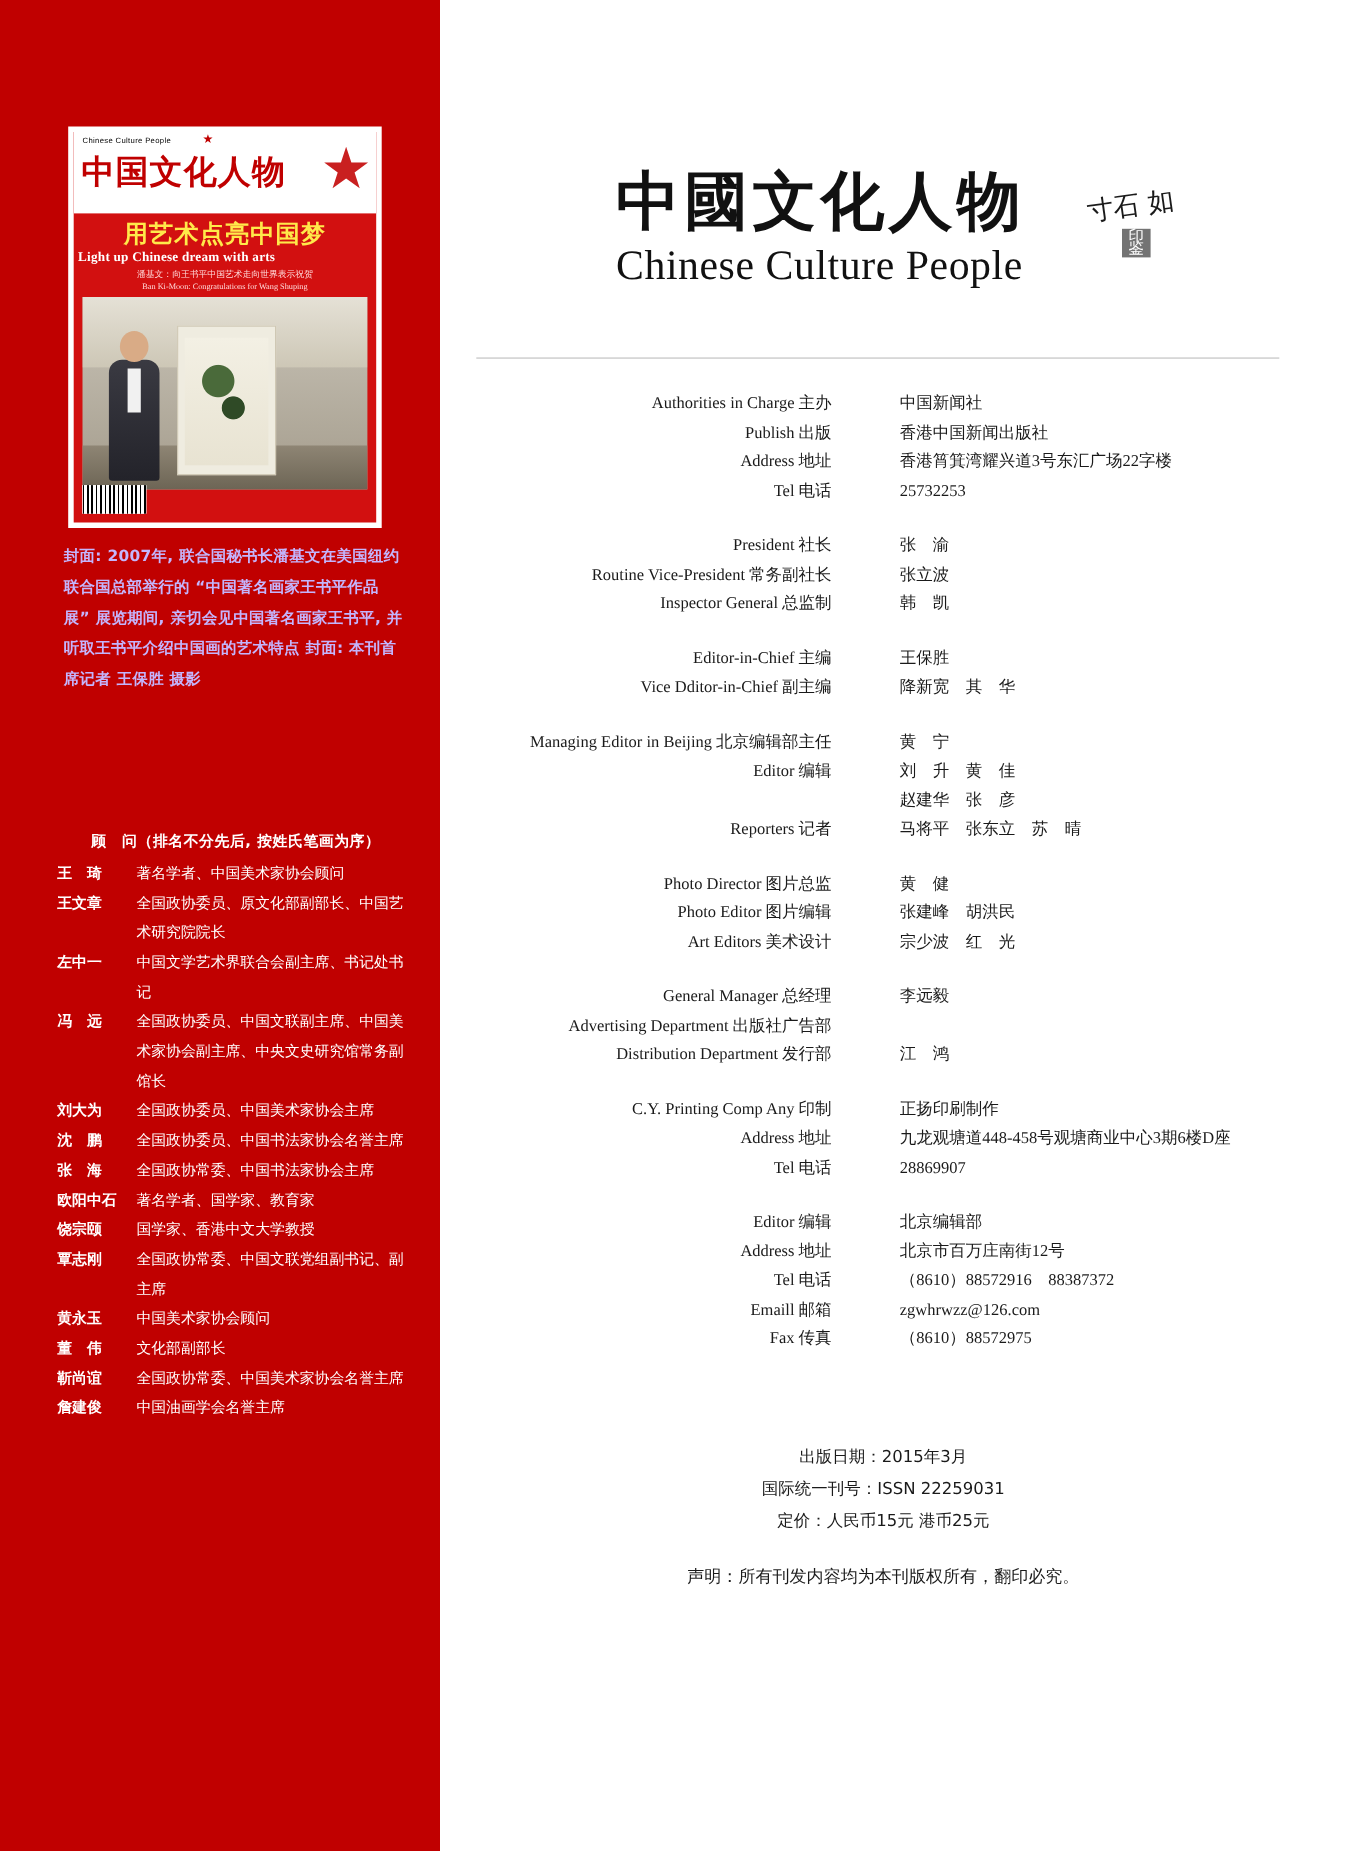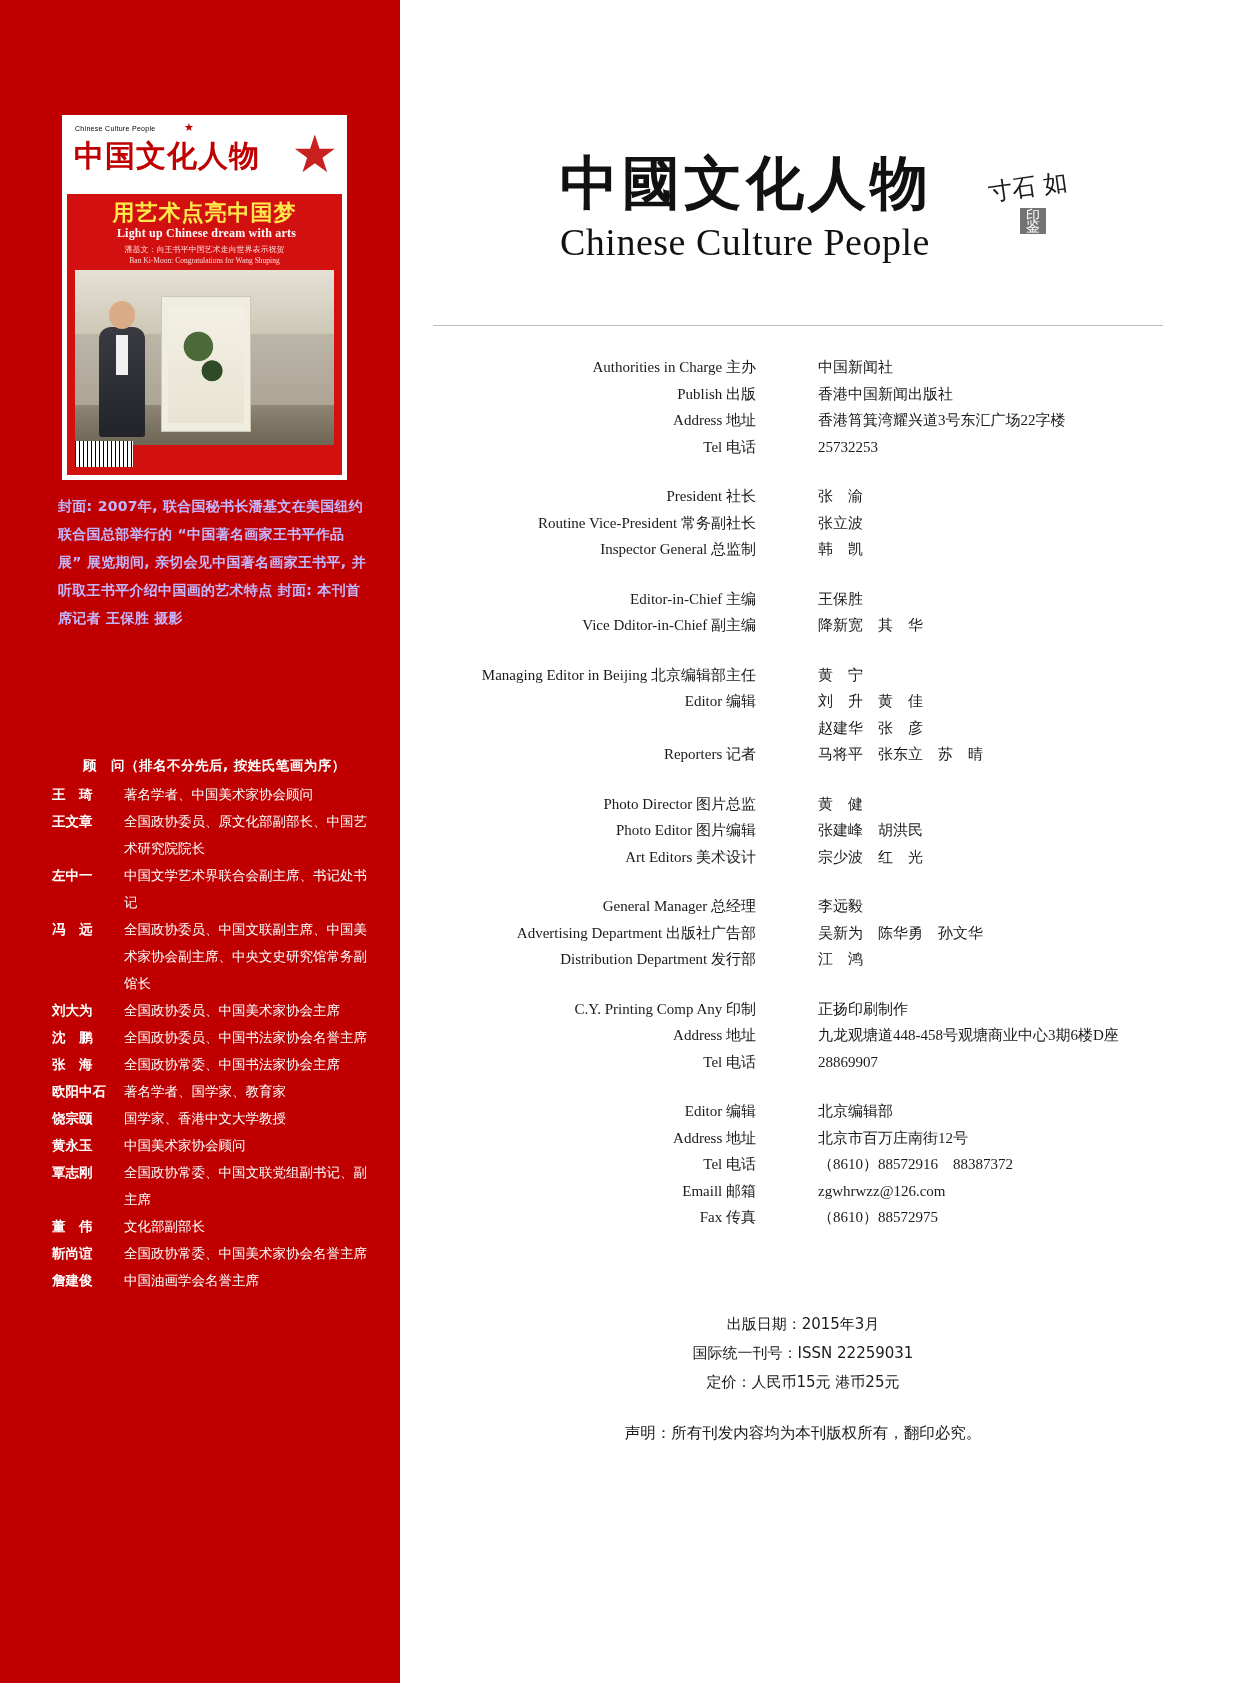--- a/index.html
+++ b/index.html
@@ -83,21 +83,21 @@
     text-align: center;
     font-family: "DejaVu Sans", sans-serif;
     font-weight: bold;
     font-size: 22px;
     color: #ffe94a;
     letter-spacing: 1px;
   }
   .cover-head2 {
     position: absolute;
     left: 4px; right: 0; top: 106px;
-    text-align: center;
+    text-align: left;
     font-family: "Liberation Serif", serif;
     font-weight: bold;
     font-size: 12px;
     color: #ffffff;
     letter-spacing: .2px;
   }
   .cover-head3 {
     position: absolute;
     left: 0; right: 0; top: 124px;
     text-align: center;
@@ -403,26 +403,26 @@
     </div>
     <div class="adv-row">
       <div class="adv-name">欧阳中石</div>
       <div class="adv-desc">著名学者、国学家、教育家</div>
     </div>
     <div class="adv-row">
       <div class="adv-name">饶宗颐</div>
       <div class="adv-desc">国学家、香港中文大学教授</div>
     </div>
     <div class="adv-row">
+      <div class="adv-name">覃志刚</div>
+      <div class="adv-desc">全国政协常委、中国文联党组副书记、副主席</div>
+    </div>
+    <div class="adv-row">
       <div class="adv-name">黄永玉</div>
       <div class="adv-desc">中国美术家协会顾问</div>
-    </div>
-    <div class="adv-row">
-      <div class="adv-name">覃志刚</div>
-      <div class="adv-desc">全国政协常委、中国文联党组副书记、副主席</div>
     </div>
     <div class="adv-row">
       <div class="adv-name">董　伟</div>
       <div class="adv-desc">文化部副部长</div>
     </div>
     <div class="adv-row">
       <div class="adv-name">靳尚谊</div>
       <div class="adv-desc">全国政协常委、中国美术家协会名誉主席</div>
     </div>
     <div class="adv-row">
@@ -525,21 +525,20 @@
       </div>
     </div>
 
     <div class="grp">
       <div class="row">
         <div class="lbl">General Manager  总经理</div>
         <div class="val">李远毅</div>
       </div>
       <div class="row">
         <div class="lbl">Advertising Department  出版社广告部</div>
-        <div class="val">吴新为　陈华勇　孙文华</div>
       </div>
       <div class="row">
         <div class="lbl">Distribution Department  发行部</div>
         <div class="val">江　鸿</div>
       </div>
     </div>
 
     <div class="grp">
       <div class="row">
         <div class="lbl">C.Y. Printing Comp Any  印制</div>

